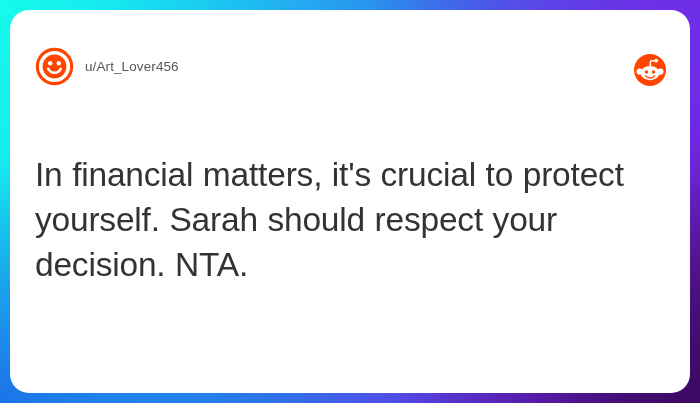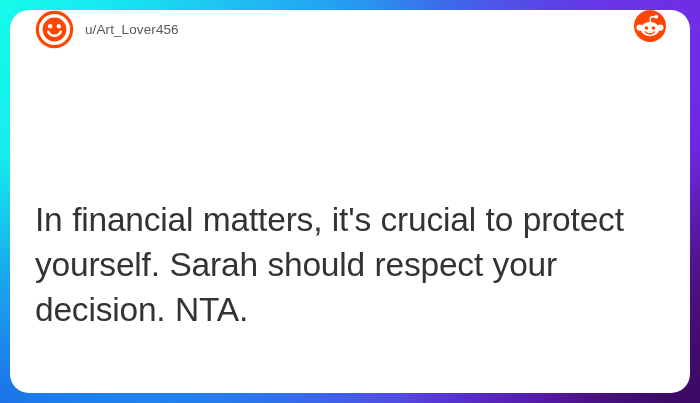--- a/index.html
+++ b/index.html
@@ -40,21 +40,21 @@
   }
 
   
   .card-header {
     position: absolute;
     left: 0;
     top: 0;
     width: 680px;
     height: 76px;
     display: flex;
-    align-items: flex-start;
+    align-items: flex-end;
     box-sizing: border-box;
     padding: 0 24px 0 25px;
   }
   .author-block {
     display: flex;
     align-items: center;
     gap: 11px;
   }
   .avatar {
     width: 39px;
@@ -76,21 +76,20 @@
     flex: 0 0 auto;
     display: block;
   }
 
   
   .card-body {
     position: absolute;
     left: 25px;
     top: 142px;
     width: 634px;
-    margin-top: 45px;
   }
   .post-text {
     margin: 0;
     font-size: 33.5px;
     line-height: 45px;
     color: #333333;
     letter-spacing: -0.2px;
     font-weight: 400;
     word-spacing: 0.5px;
   }

